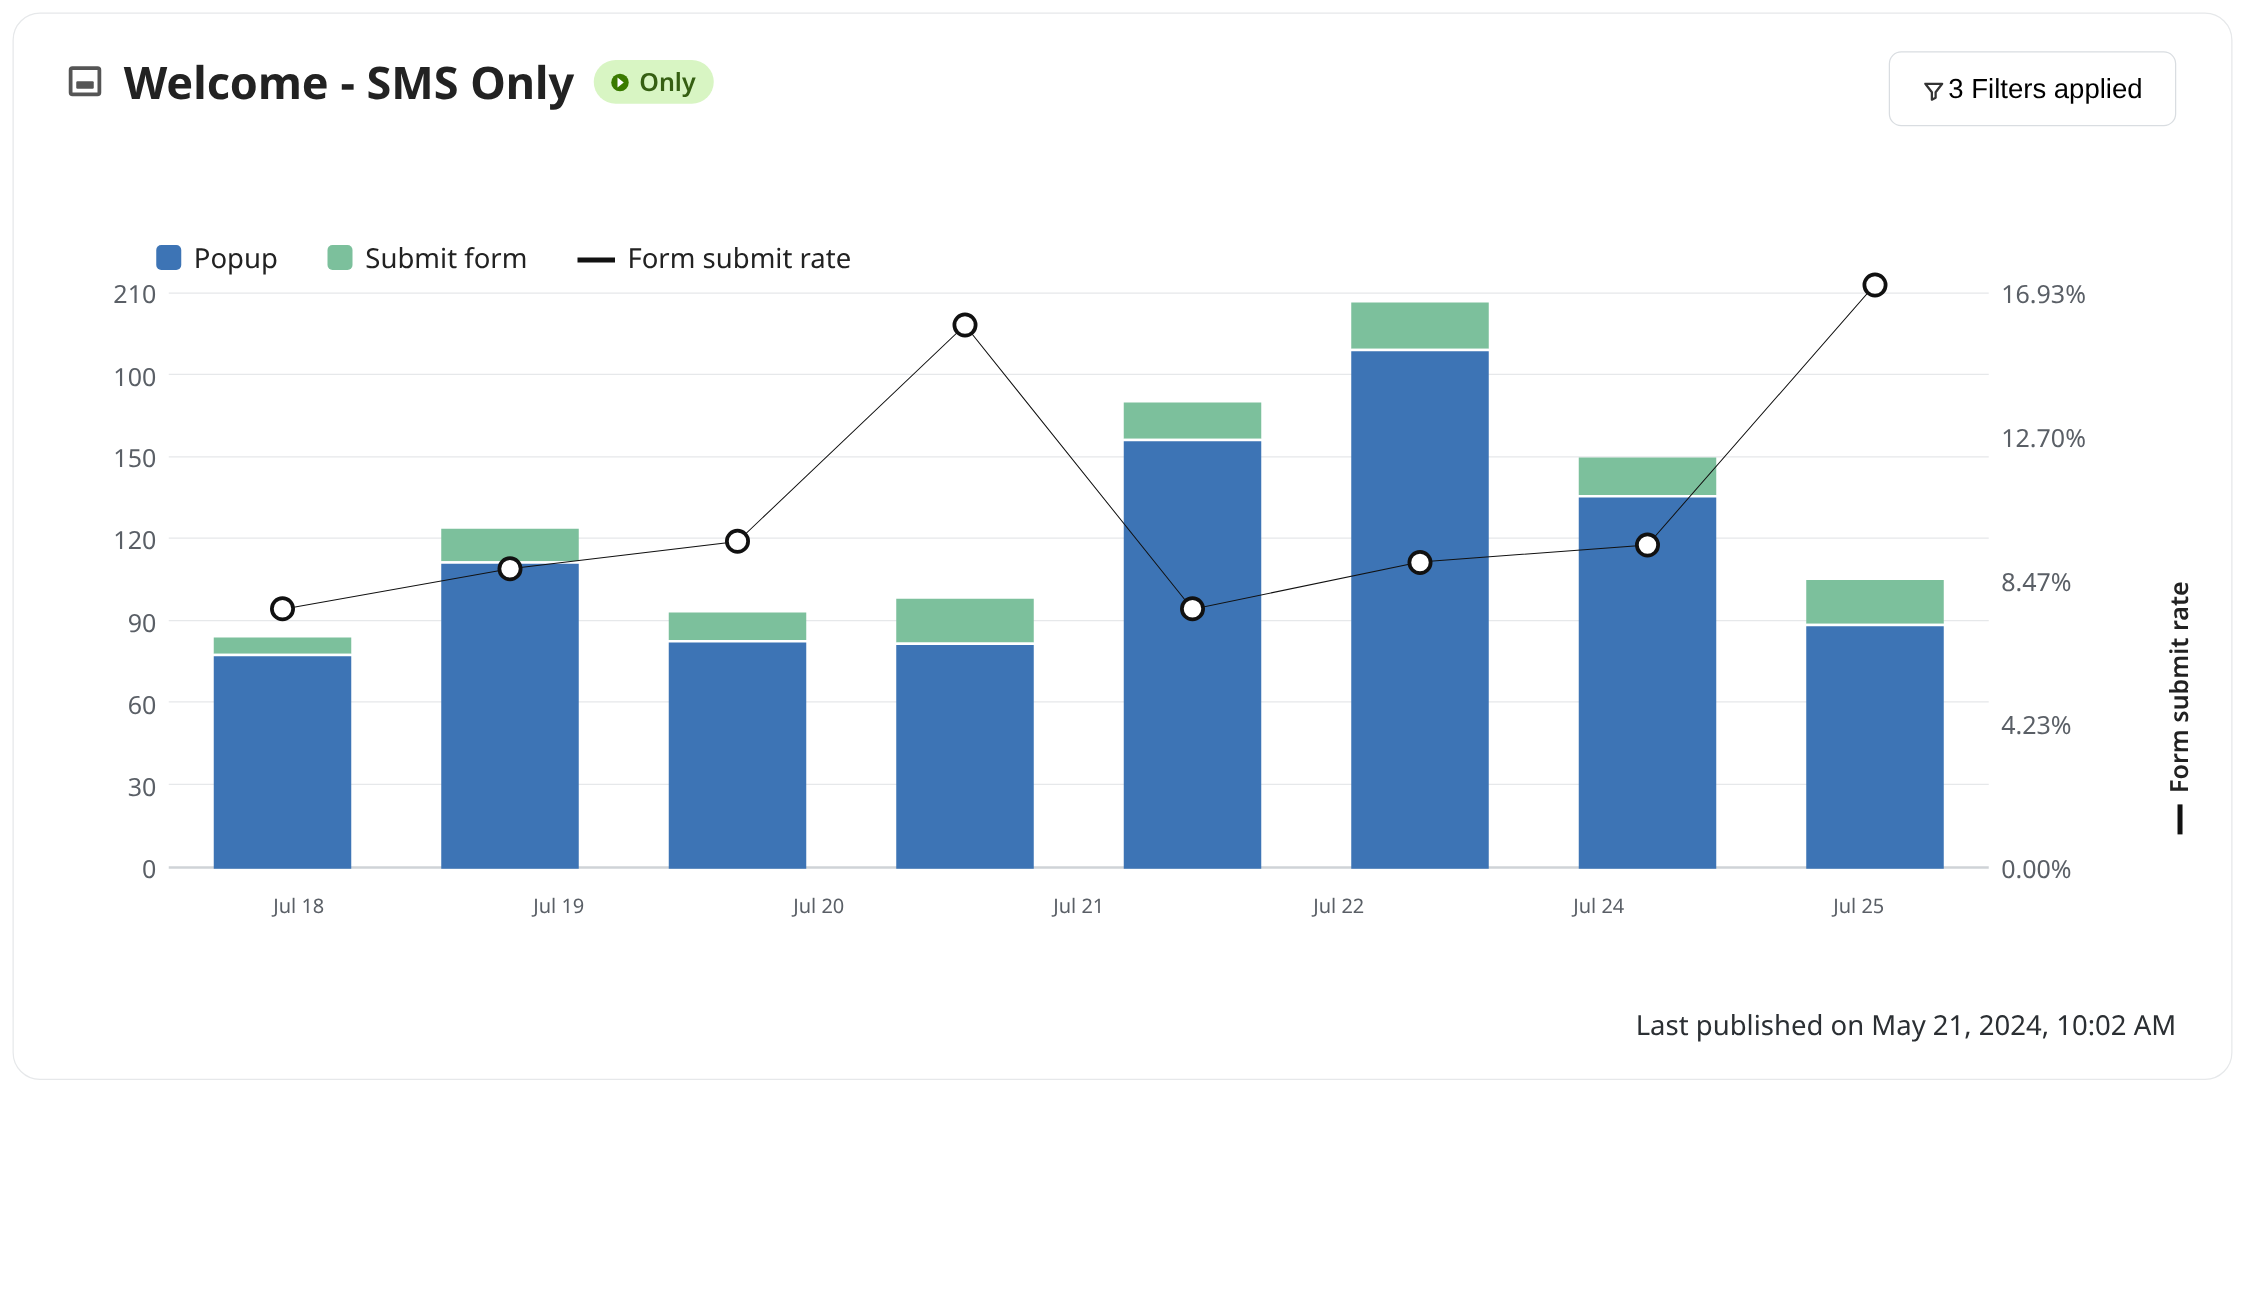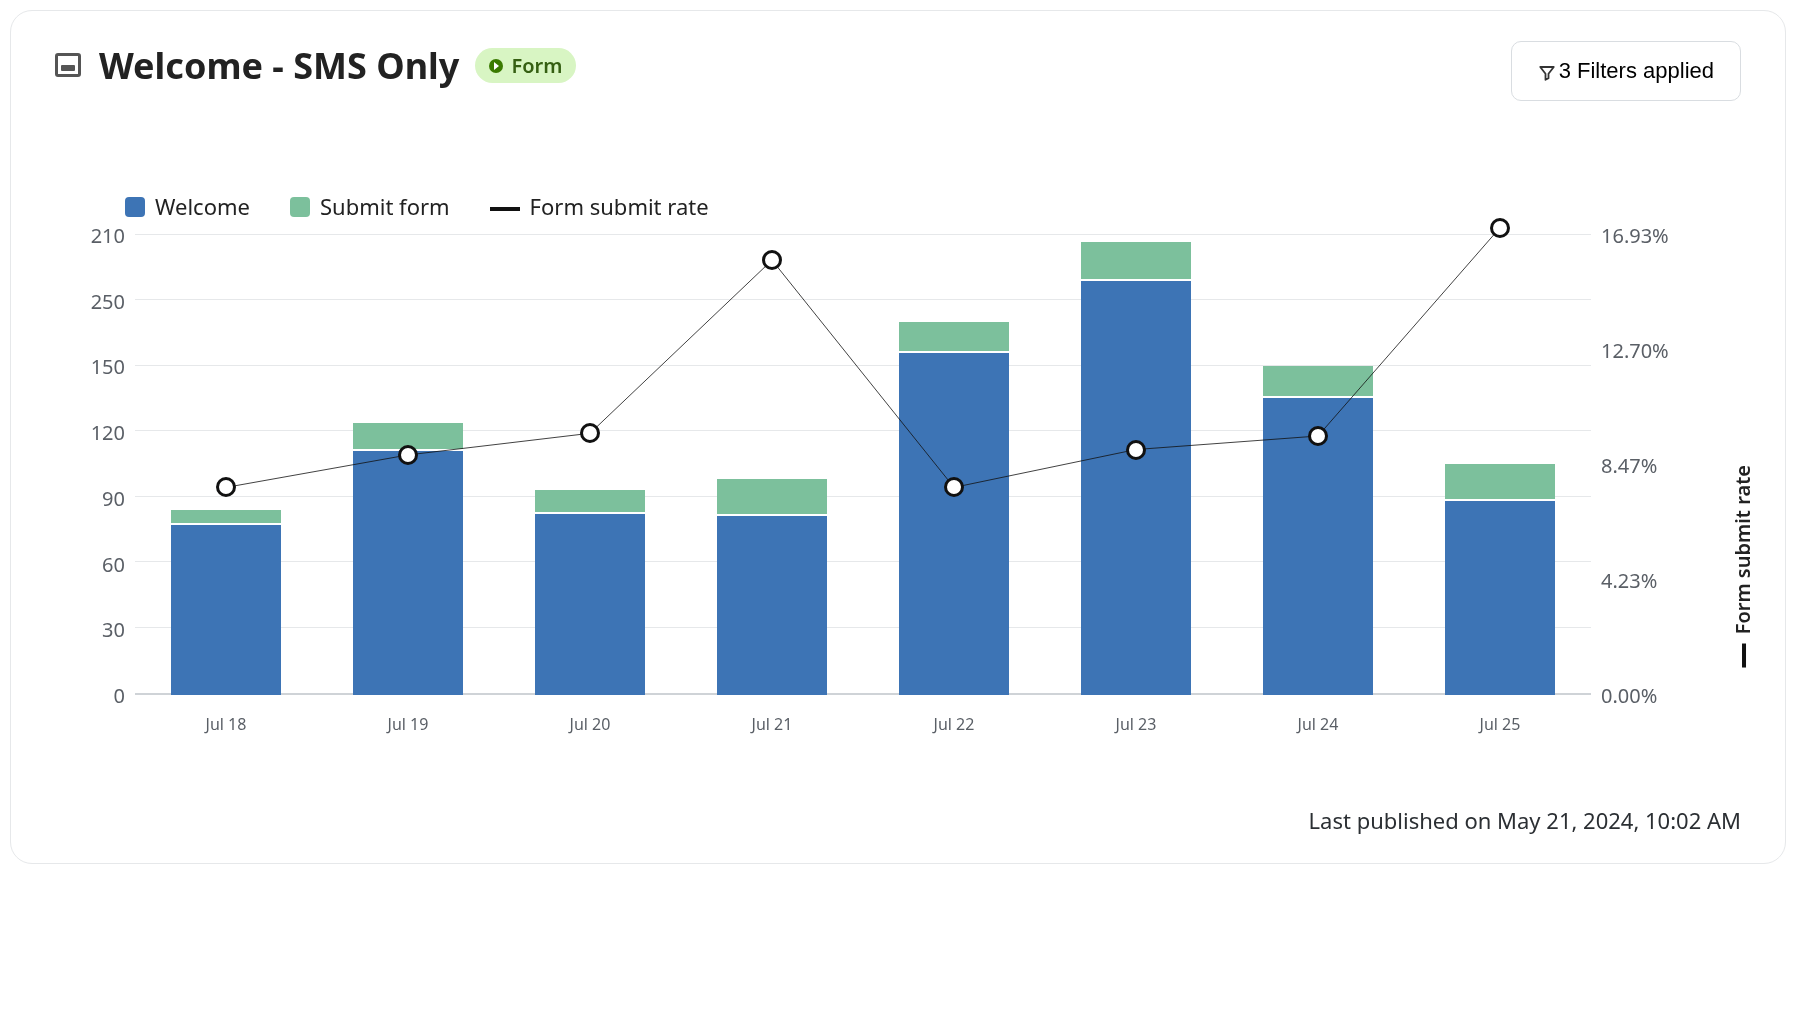--- a/index.html
+++ b/index.html
@@ -128,50 +128,50 @@
 
 <div class="panel">
   <div class="header-row">
     <div class="title-block">
       <span class="window-icon"></span>
       <div>
         <h1>
           <span>Welcome - SMS Only</span>
           <span class="badge">
             <span class="badge-dot"></span>
-            <span>Form</span>
+            <span>Only</span>
           </span>
         </h1>
       </div>
     </div>
     <button class="filters-btn">
       <span class="funnel-icon">
         <svg viewBox="0 0 24 24" width="18" height="18" fill="none" stroke="#333" stroke-width="2.4" stroke-linejoin="round" stroke-linecap="round">
           <path d="M3 4h18l-7 9v6l-4 2v-8z"></path>
         </svg>
       </span>
       <span>3 Filters applied</span>
     </button>
   </div>
 
   <div class="legend">
-    <span><span class="swatch sw-viewed"></span><span>Welcome</span></span>
+    <span><span class="swatch sw-viewed"></span><span>Popup</span></span>
     <span><span class="swatch sw-submit"></span><span>Submit form</span></span>
     <span><span class="line-swatch"></span><span>Form submit rate</span></span>
   </div>
 
   <div class="chart-wrap">
     <div class="y-left" id="y-left">
         <div class="tick" style="bottom: 0%;">0</div>
         <div class="tick" style="bottom: 14.2857%;">30</div>
         <div class="tick" style="bottom: 28.5714%; margin-top: 47px;">60</div>
         <div class="tick" style="bottom: 42.8571%;">90</div>
         <div class="tick" style="bottom: 57.1429%;">120</div>
         <div class="tick" style="bottom: 71.4286%;">150</div>
-        <div class="tick" style="bottom: 85.7143%;">250</div>
+        <div class="tick" style="bottom: 85.7143%;">100</div>
         <div class="tick" style="bottom: 100%; margin-top: 40px;">210</div>
       </div>
     <div class="plot" id="plot">
       <div id="grid">
           <div class="grid-line" style="bottom: 14.2857%;"></div>
           <div class="grid-line" style="bottom: 28.5714%;"></div>
           <div class="grid-line" style="bottom: 42.8571%;"></div>
           <div class="grid-line" style="bottom: 57.1429%;"></div>
           <div class="grid-line" style="bottom: 71.4286%;"></div>
           <div class="grid-line" style="bottom: 85.7143%;"></div>
@@ -265,19 +265,18 @@
       </div>
     </div>
   </div>
 
   <div class="x-axis" id="x-axis">
       <div class="xt">Jul 18</div>
       <div class="xt">Jul 19</div>
       <div class="xt">Jul 20</div>
       <div class="xt">Jul 21</div>
       <div class="xt">Jul 22</div>
-      <div class="xt">Jul 23</div>
       <div class="xt">Jul 24</div>
       <div class="xt">Jul 25</div>
     </div>
 
   <div class="footer-note">Last published on May 21, 2024, 10:02 AM</div>
 </div>
 
 </body></html>

